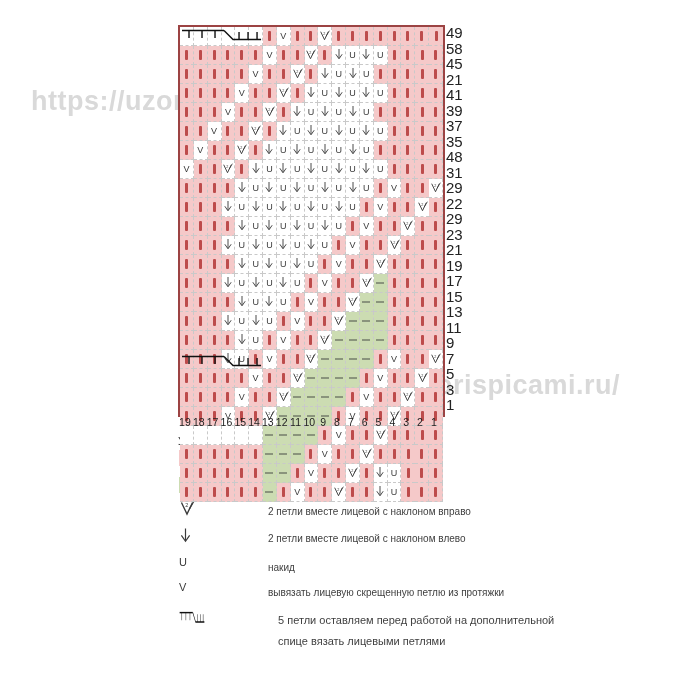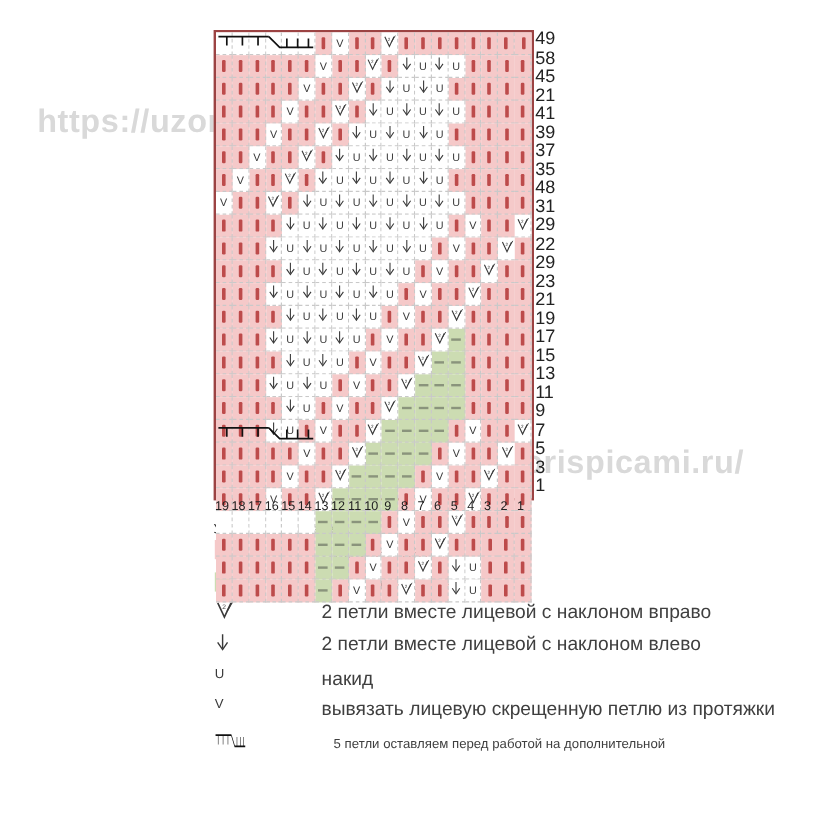--- a/index.html
+++ b/index.html
@@ -24,21 +24,21 @@
   .cable-overlay{position:absolute;z-index:4;pointer-events:none;}
   .rownums{position:absolute;left:446px;top:25px;z-index:3;}
   .rownums div{height:15.52px;line-height:15.52px;font-size:15px;color:#222;}
   .colnums{position:absolute;left:178px;top:416px;display:flex;z-index:3;}
   .colnums div{width:13.84px;text-align:center;font-size:10.5px;color:#222;}
   .legend-title{position:absolute;left:178px;top:435px;font-size:11px;color:#333;}
   .legend-item{position:absolute;left:178px;}
   .li-sym{position:absolute;left:1px;top:0;width:26px;display:flex;
           align-items:center;justify-content:flex-start;}
   .li-label{position:absolute;left:90px;top:50%;transform:translateY(-50%);
-            font-size:16px;color:#3f3f3f;white-space:nowrap;}
+            font-size:10px;color:#3f3f3f;white-space:nowrap;}
   .swatch{width:13px;height:16px;display:flex;align-items:center;justify-content:center;}
   .swatch.k{background:#f5c9c9;}
   .swatch.p{background:#ccdcb2;}
   .cable-label{position:absolute;left:100px;top:1px;font-size:11px;color:#3f3f3f;
                line-height:21px;white-space:nowrap;}
 </style>
 </head>
 <body>
 
 <div class="stage">
@@ -1845,17 +1845,18 @@
         <div class="li-sym">
           <svg width="68" height="16" viewBox="0 0 83 15.5" preserveAspectRatio="none">
   <path d="M2 3.5 H44" stroke="#111" stroke-width="1.4" fill="none"></path>
   <path d="M9 3.5 V11 M22 3.5 V11 M35 3.5 V11" stroke="#111" stroke-width="1.4"></path>
   <path d="M44 3.5 L53 12.5 H81" stroke="#111" stroke-width="1.4" fill="none"></path>
   <path d="M59 5 V12.5 M68 5 V12.5 M77 5 V12.5" stroke="#111" stroke-width="1.4"></path>
           </svg>
         </div>
         <div class="cable-label">
           <div>5 петли оставляем перед работой на дополнительной</div>
+          <div>спице вязать лицевыми петлями</div>
         </div>
       </div>
     </div>
 
 </div>
 
 </body></html>

